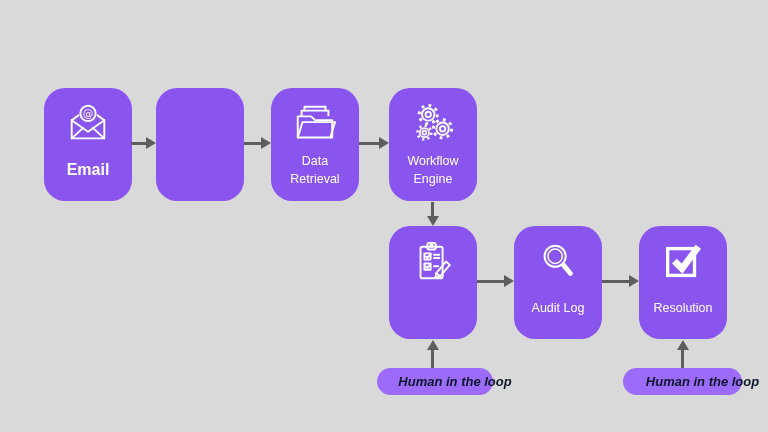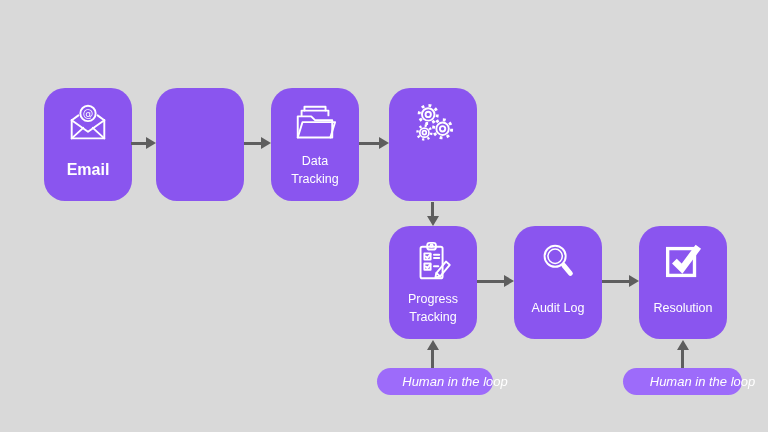--- a/index.html
+++ b/index.html
@@ -26,21 +26,21 @@
   .arrow.v{width:3px;}
   .head{position:absolute;width:0;height:0;}
   .head.right{border-top:6px solid transparent;border-bottom:6px solid transparent;border-left:10px solid #5e5e5e;}
   .head.down{border-left:6px solid transparent;border-right:6px solid transparent;border-top:10px solid #5e5e5e;}
   .head.up{border-left:6px solid transparent;border-right:6px solid transparent;border-bottom:10px solid #5e5e5e;}
   .pill{
     position:absolute;height:27px;border-radius:14px;background:#9d6bfa;
     display:flex;align-items:center;justify-content:center;
   }
   .pill span{
-    font-style:italic;font-weight:400;font-size:13px;color:#ffffff;white-space:nowrap;padding-left:40px;
+    font-style:italic;font-weight:700;font-size:13px;color:#0f172a;white-space:nowrap;padding-left:40px;
   }
 </style>
 </head>
 <body>
 
 <div class="canvas">
 
   <div class="node" style="left:44px;top:88px">
     <div class="icon">
       <svg viewBox="0 0 48 48">
@@ -67,39 +67,41 @@
       <svg viewBox="0 0 48 48">
         <g fill="none" stroke="#fff" stroke-width="2" stroke-linecap="round" stroke-linejoin="round">
           <path d="M13 10 V6 H35 V10"></path>
           <path d="M10 15 V10 H38 V15"></path>
           <path d="M6 16 H20 L24 20 H42 V38 H6 Z"></path>
           <path d="M6 38 L11 22 H45 L40 38"></path>
         </g>
       </svg>
     </div>
     <div class="label">Data
-Tracking</div>
+Retrieval</div>
   </div>
 
   <div class="node" style="left:389px;top:88px">
     <div class="icon">
       <svg viewBox="0 0 48 48">
         <g fill="none" stroke="#fff">
           <circle cx="19" cy="14" r="6.5" stroke-width="2"></circle>
           <circle cx="19" cy="14" r="9.5" stroke-width="3" stroke-dasharray="3 4.46"></circle>
           <circle cx="19" cy="14" r="2.8" stroke-width="2"></circle>
           <circle cx="34" cy="29" r="6.5" stroke-width="2"></circle>
           <circle cx="34" cy="29" r="9.5" stroke-width="3" stroke-dasharray="3 4.46"></circle>
           <circle cx="34" cy="29" r="2.8" stroke-width="2"></circle>
           <circle cx="15" cy="33" r="4.8" stroke-width="1.8"></circle>
           <circle cx="15" cy="33" r="7.2" stroke-width="2.6" stroke-dasharray="2.3 3.36"></circle>
           <circle cx="15" cy="33" r="2" stroke-width="1.8"></circle>
         </g>
       </svg>
     </div>
+    <div class="label">Workflow
+Engine</div>
   </div>
 
   <div class="node" style="left:389px;top:226px">
     <div class="icon">
       <svg viewBox="0 0 48 48">
         <g fill="none" stroke="#fff" stroke-width="2" stroke-linecap="round" stroke-linejoin="round">
           <rect x="11" y="8" width="23" height="33" rx="2"></rect>
           <rect x="18" y="4" width="9" height="7" rx="2.5"></rect>
           <circle cx="22.5" cy="7" r="1.2"></circle>
           <rect x="15" y="15" width="6.5" height="6.5"></rect>
@@ -107,22 +109,20 @@
           <path d="M25 16.5 H30.5"></path>
             <path d="M25 19.8 H30.5"></path>
           <rect x="15" y="25.5" width="6.5" height="6.5"></rect>
           <path d="M16.5 28.7 l1.6 1.6 l3.2 -3.8"></path>
           <path d="M25 28.5 H29.5"></path>
           <path d="M27.5 35.5 L37.5 23.5 L41.5 27 L31.5 39 Z"></path>
           <path d="M27.5 35.5 L26.5 40 L31.5 39"></path>
         </g>
       </svg>
     </div>
-    <div class="label">Progress
-Tracking</div>
   </div>
 
   <div class="node" style="left:514px;top:226px">
     <div class="icon">
       <svg viewBox="0 0 48 48">
         <g fill="none" stroke="#fff">
           <circle cx="21" cy="18" r="11" stroke-width="2"></circle>
           <circle cx="21" cy="18" r="7.5" stroke-width="1.6"></circle>
           <path d="M30 27.5 L37 36" stroke-width="5" stroke-linecap="round"></path>
         </g>

